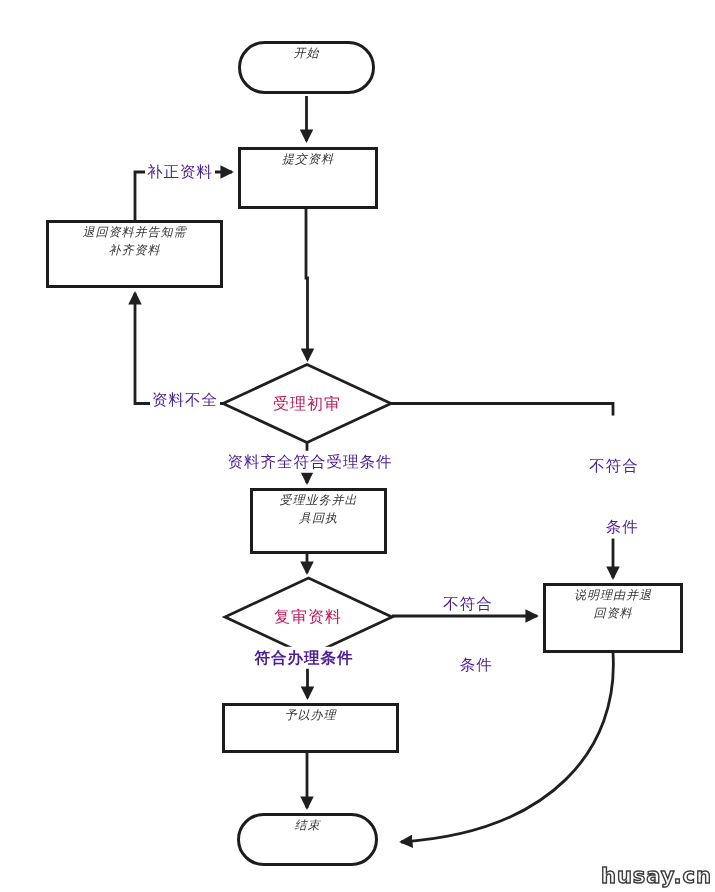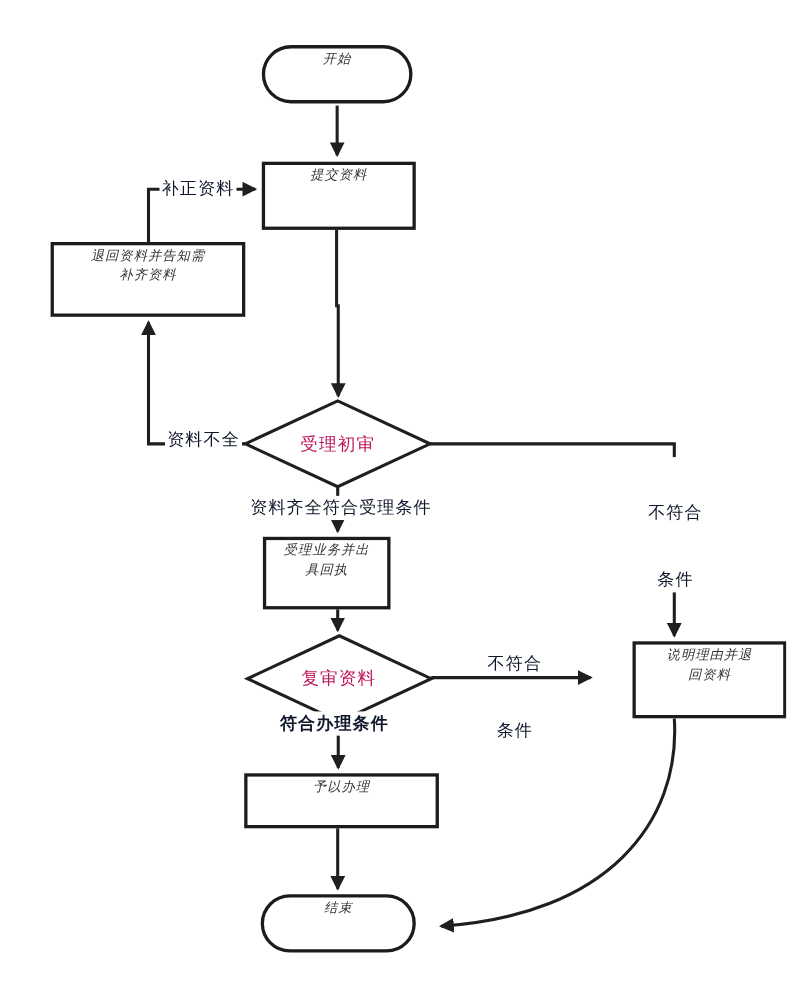--- a/index.html
+++ b/index.html
@@ -26,24 +26,24 @@
   .node.terminator{border-radius:27px;}
   .dtext{
     position:absolute;
     display:flex;align-items:center;justify-content:center;
     font-size:16px;color:#be185d;letter-spacing:1px;
     text-align:center;
   }
   .elabel{
     position:absolute;
     transform:translate(-50%,-50%);
-    font-size:15.5px;color:#0f172a;
+    font-size:15.5px;color:#4c1d95;
     background:#ffffff;
     padding:0 2px;
-    text-align:center;line-height:1.45;
+    text-align:right;line-height:1.45;
     letter-spacing:1px;
     white-space:nowrap;
   }
   .elabel.nobg{background:transparent;}
   .elabel span{display:block;margin-top:39px;}
   .watermark{
     position:absolute;
     right:3px;bottom:4px;
     font-size:21px;font-weight:700;
     color:#ffffff;
@@ -99,28 +99,28 @@
     <span>提交资料</span>
   </div>
 
   <div class="node" style="left:46px;top:220px;width:177px;height:68px;">
     <span>退回资料并告知需</span>
     <span>补齐资料</span>
   </div>
 
   <div class="dtext" style="left:247px;top:392px;width:120px;height:24px;">受理初审</div>
 
-  <div class="node" style="left:239px;top:488px;width:116px;height:66px;">
+  <div class="node" style="left:250px;top:488px;width:137px;height:66px;">
     <span>受理业务并出</span>
     <span>具回执</span>
   </div>
 
   <div class="dtext" style="left:248px;top:605px;width:120px;height:24px;">复审资料</div>
 
-  <div class="node" style="left:543px;top:583px;width:140px;height:70px;margin-left:32px;">
+  <div class="node" style="left:543px;top:583px;width:140px;height:70px;">
     <span>说明理由并退</span>
     <span>回资料</span>
   </div>
 
   <div class="node" style="left:222px;top:703px;width:177px;height:50px;">
     <span>予以办理</span>
   </div>
 
   <div class="node terminator" style="left:237px;top:813px;width:141px;height:53px;">
     <span>结束</span>
@@ -137,14 +137,15 @@
     <span>条件</span>
   </div>
 
   <div class="elabel nobg" style="left:468px;top:615px;">
     <span>不符合</span>
     <span>条件</span>
   </div>
 
   <div class="elabel" style="left:304px;top:658px;font-weight:bold;">符合办理条件</div>
 
+  <div class="watermark">husay.cn</div>
 
 </div>
 
 </body></html>

